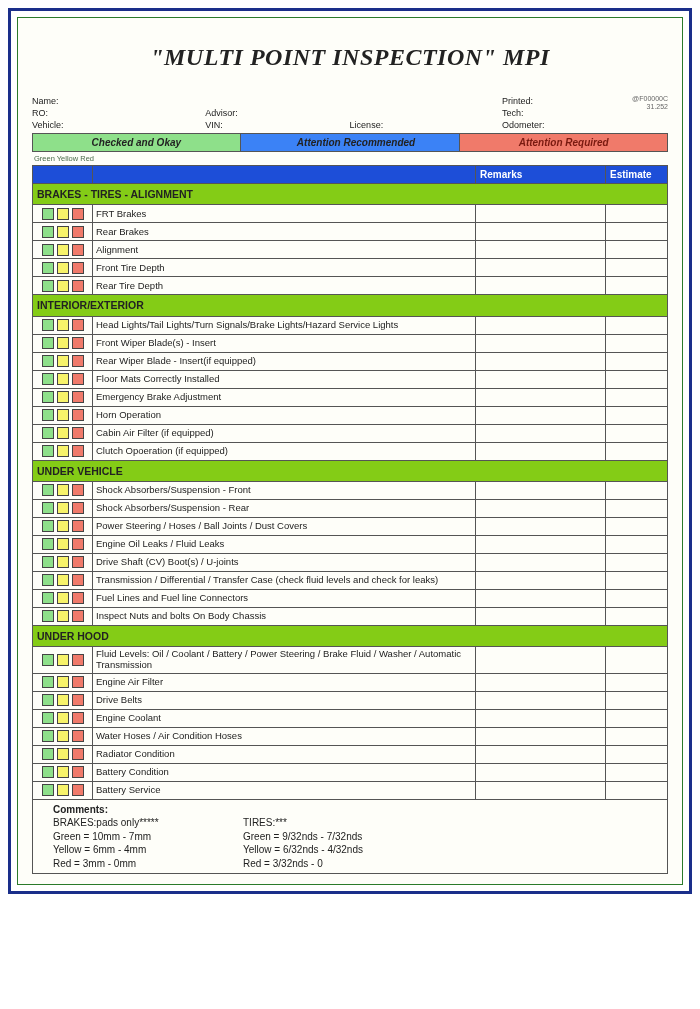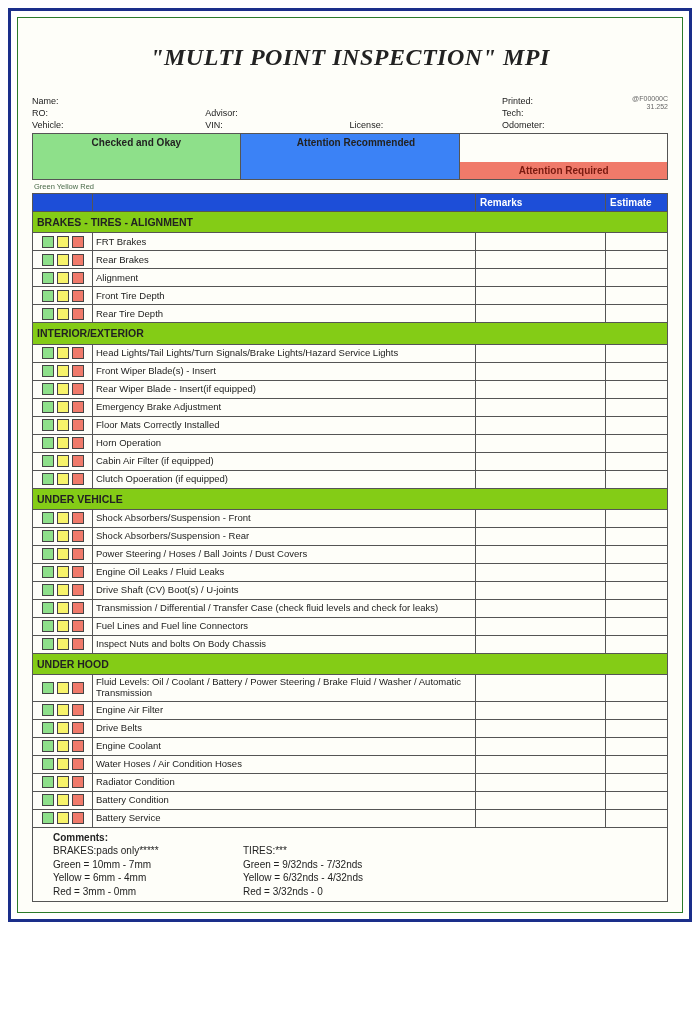--- a/index.html
+++ b/index.html
@@ -42,33 +42,34 @@
   .header-col div { line-height: 1.35; }
   .tiny-code {
     font-size: 7px;
     color: #666;
     text-align: right;
     line-height: 1.1;
   }
   .legend-row {
     display: flex;
     border: 1px solid #555;
+    font-style: italic;
   }
   .legend-cell {
     flex: 1;
     text-align: center;
     font-weight: bold;
     font-size: 10px;
     padding: 3px 0;
     border-right: 1px solid #555;
   }
   .legend-cell:last-child { border-right: none; }
   .lg-green  { background: #8ee08a; }
   .lg-yellow { background: #3b82f6; padding-left: 12px; }
-  .lg-red    { background: #f07a6a; color:#7a1a10;margin-top:28px;}
+  .lg-red    { background: #f07a6a; color:#7a1a10;}
   .sub-legend {
     font-size: 7.5px;
     color: #4a6a4a;
     margin: 2px 0 0 2px;
   }
   table.grid {
     width: 100%;
     border-collapse: collapse;
     table-layout: fixed;
     margin-top: 2px;
@@ -282,33 +283,33 @@
             <td></td>
           </tr>
           <tr>
             <td>
               <div class="boxes">
                 <span class="cbox g"></span>
                 <span class="cbox y"></span>
                 <span class="cbox r"></span>
               </div>
             </td>
+            <td>Floor Mats Correctly Installed</td>
+            <td></td>
+            <td></td>
+          </tr>
+          <tr>
+            <td>
+              <div class="boxes">
+                <span class="cbox g"></span>
+                <span class="cbox y"></span>
+                <span class="cbox r"></span>
+              </div>
+            </td>
             <td>Emergency Brake Adjustment</td>
-            <td></td>
-            <td></td>
-          </tr>
-          <tr>
-            <td>
-              <div class="boxes">
-                <span class="cbox g"></span>
-                <span class="cbox y"></span>
-                <span class="cbox r"></span>
-              </div>
-            </td>
-            <td>Floor Mats Correctly Installed</td>
             <td></td>
             <td></td>
           </tr>
           <tr>
             <td>
               <div class="boxes">
                 <span class="cbox g"></span>
                 <span class="cbox y"></span>
                 <span class="cbox r"></span>
               </div>

